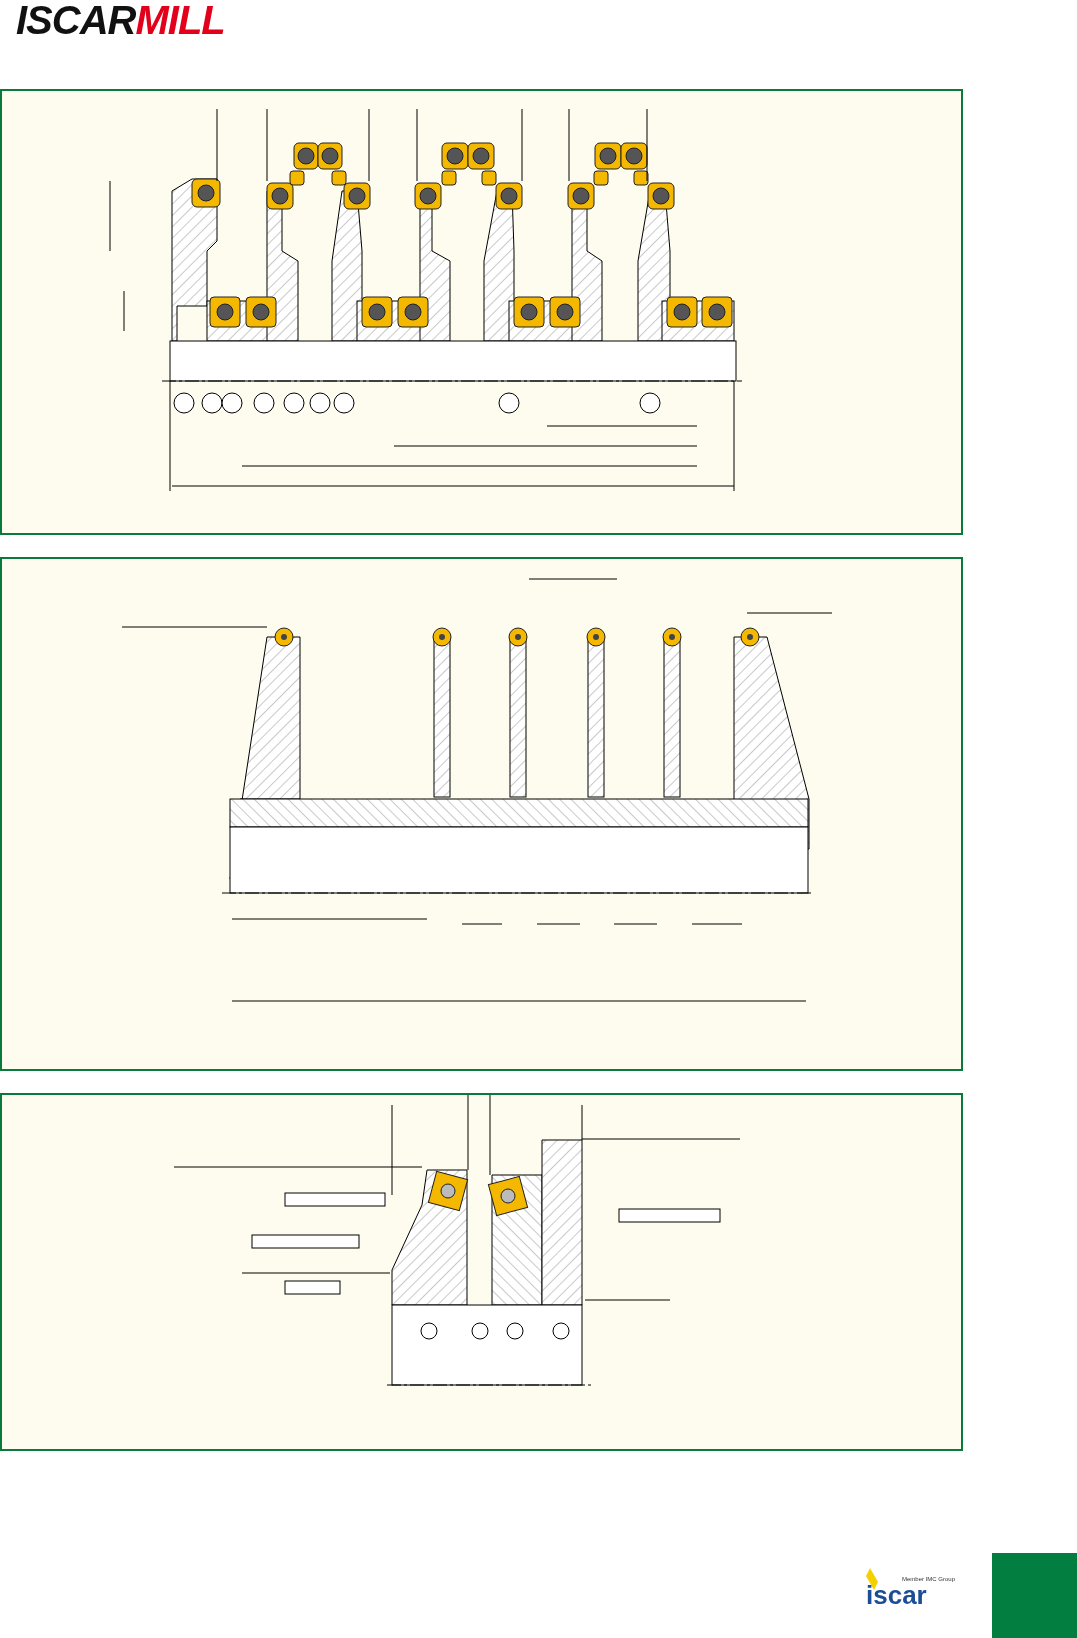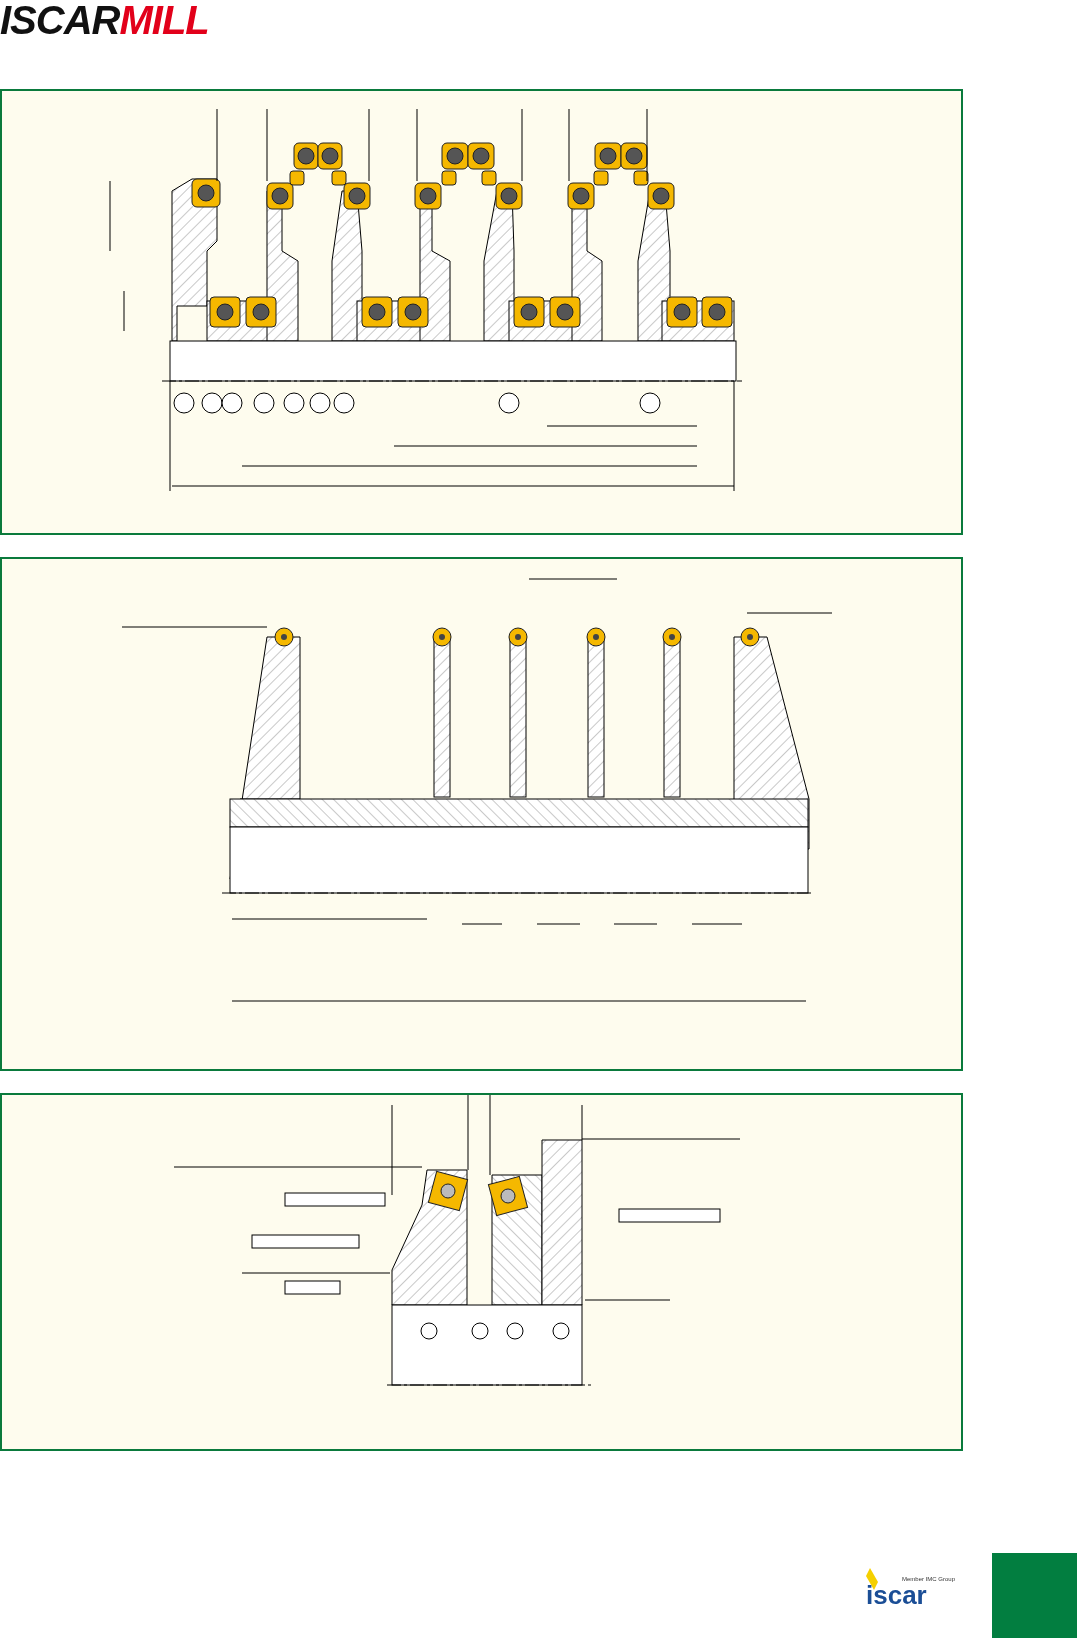--- a/index.html
+++ b/index.html
@@ -1,17 +1,17 @@
 <!DOCTYPE html>
 <html><head>
 <meta charset="utf-8">
 <style>
   html,body{margin:0;padding:0;background:#fff;}
   body{width:1077px;height:1638px;position:relative;overflow:hidden;font-family:"Liberation Sans",sans-serif;}
-  .logo{position:absolute;left:0;top:0;width:245px;height:40px;}
+  .logo{position:absolute;left:16px;top:0;width:245px;height:40px;}
   .logo span{font-family:"Liberation Sans",sans-serif;font-weight:bold;font-style:italic;font-size:40px;letter-spacing:-1px;line-height:40px;}
   .logo .a{color:#111;}
   .logo .b{color:#e2001a;}
   .panel{position:absolute;left:0;width:963px;background:#fefcee;border:2px solid #0a7a3c;box-sizing:border-box;}
   .p1{top:89px;height:446px;}
   .p2{top:557px;height:514px;}
   .p3{top:1093px;height:358px;}
   .panel svg{position:absolute;left:0;top:0;}
   .iscar{position:absolute;left:866px;top:1568px;width:100px;height:40px;}
   .member{position:absolute;left:902px;top:1576px;font-size:6px;color:#333;font-family:"Liberation Sans",sans-serif;}

